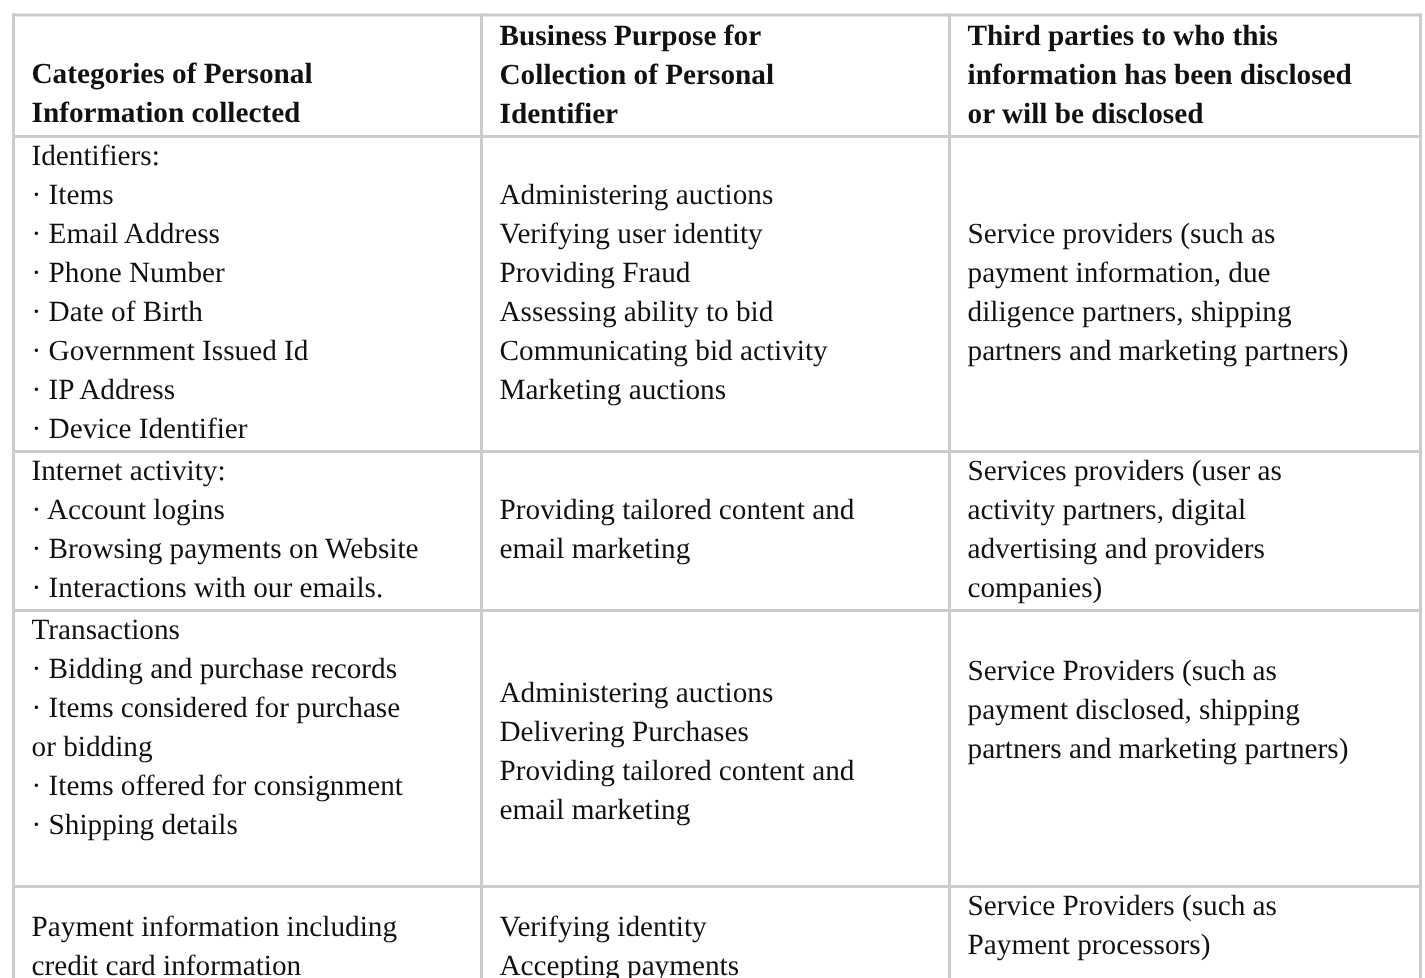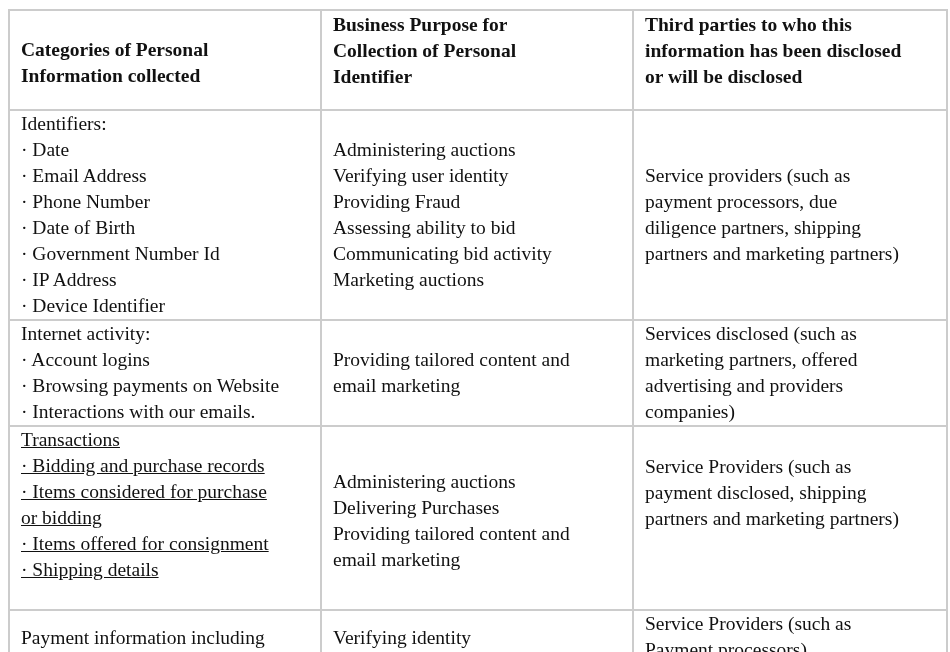--- a/index.html
+++ b/index.html
@@ -33,31 +33,31 @@
       border: 2px solid #cccccc;
       padding: 0 10px 0 11px;
       vertical-align: middle;
       text-align: left;
       margin-left: 33px;
     }
     .privacy-table th {
       font-weight: bold;
       height: 78px;
     }
-    .privacy-table th.h1 { vertical-align: bottom; padding-bottom: 20px; }
+    .privacy-table th.h1 { vertical-align: bottom; padding-bottom: 1px; }
     .privacy-table th.h2, .privacy-table th.h3 { vertical-align: top; padding-top: 1px; }
     .line { display: block; white-space: nowrap; }
     tr.r1 td { height: 208px; border-radius: 27px; }
     tr.r2 td { height: 104px; }
     tr.r3 td { height: 155px; }
     tr.r4 td { height: 79px; }
     tr.r1 td.c1cell { vertical-align: top; padding-top: 0; }
     tr.r1 td.c2cell { padding-top: 0; }
     tr.r2 td.c1cell { vertical-align: top; }
-    tr.r3 td.c1cell { vertical-align: top; text-decoration: underline; }
+    tr.r3 td.c1cell { vertical-align: top; }
     tr.r3 td.c2cell { padding-top: 6px; }
     tr.r3 td.c3cell { vertical-align: top; padding-top: 27px; }
     tr.r4 td.c3cell { vertical-align: top; padding-top: 0; }
   </style>
 </head>
 <body>
 
 <table class="privacy-table">
   <colgroup>
     <col class="c1">
@@ -80,58 +80,58 @@
         <span class="line">information has been disclosed</span>
         <span class="line">or will be disclosed</span>
       </th>
     </tr>
   </thead>
   <tbody>
 
     <tr class="r1">
       <td class="c1cell">
         <span class="line">Identifiers:</span>
-        <span class="line">· Date</span>
+        <span class="line">· Items</span>
         <span class="line">· Email Address</span>
         <span class="line">· Phone Number</span>
         <span class="line">· Date of Birth</span>
-        <span class="line">· Government Number Id</span>
+        <span class="line">· Government Issued Id</span>
         <span class="line">· IP Address</span>
         <span class="line">· Device Identifier</span>
       </td>
       <td class="c2cell">
         <span class="line">Administering auctions</span>
         <span class="line">Verifying user identity</span>
         <span class="line">Providing Fraud</span>
         <span class="line">Assessing ability to bid</span>
         <span class="line">Communicating bid activity</span>
         <span class="line">Marketing auctions</span>
       </td>
       <td class="c3cell">
         <span class="line">Service providers (such as</span>
-        <span class="line">payment processors, due</span>
+        <span class="line">payment information, due</span>
         <span class="line">diligence partners, shipping</span>
         <span class="line">partners and marketing partners)</span>
       </td>
     </tr>
 
     <tr class="r2">
       <td class="c1cell">
         <span class="line">Internet activity:</span>
         <span class="line">· Account logins</span>
         <span class="line">· Browsing payments on Website</span>
         <span class="line">· Interactions with our emails.</span>
       </td>
       <td class="c2cell">
         <span class="line">Providing tailored content and</span>
         <span class="line">email marketing</span>
       </td>
       <td class="c3cell">
-        <span class="line">Services disclosed (such as</span>
-        <span class="line">marketing partners, offered</span>
+        <span class="line">Services providers (user as</span>
+        <span class="line">activity partners, digital</span>
         <span class="line">advertising and providers</span>
         <span class="line">companies)</span>
       </td>
     </tr>
 
     <tr class="r3">
       <td class="c1cell">
         <span class="line">Transactions</span>
         <span class="line">· Bidding and purchase records</span>
         <span class="line">· Items considered for purchase</span>

